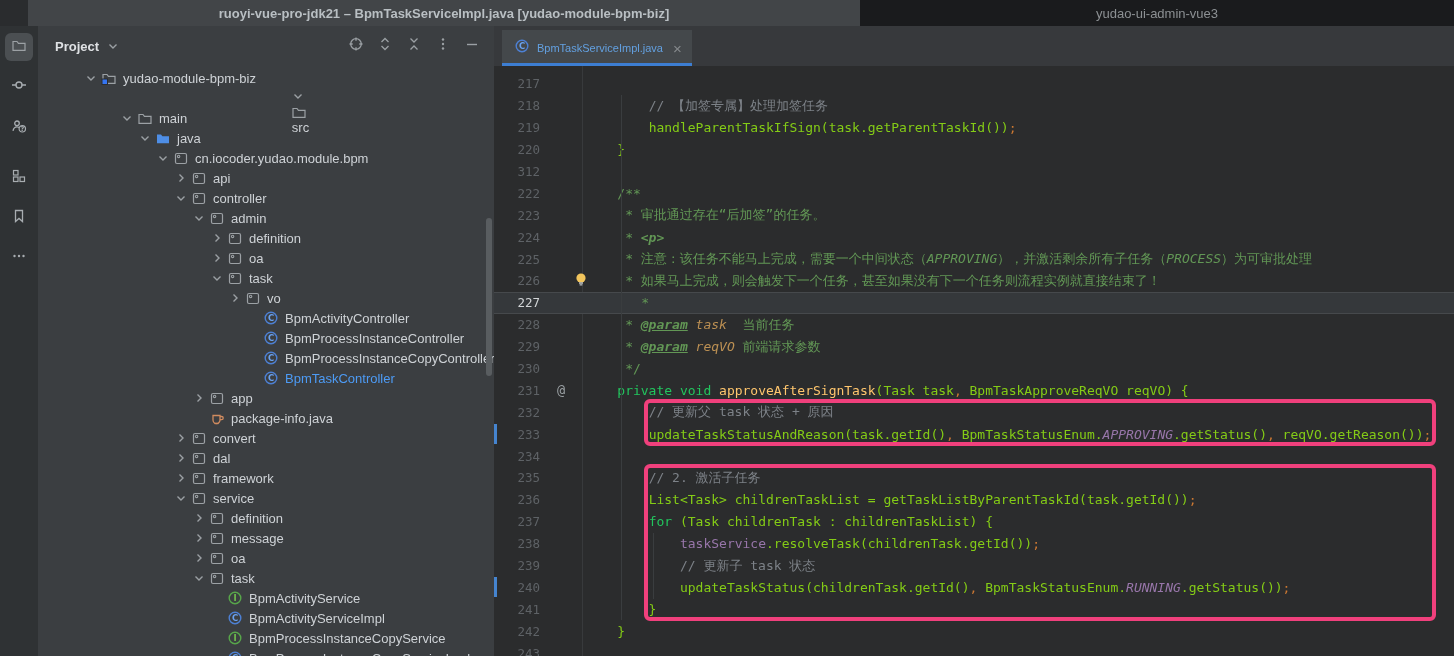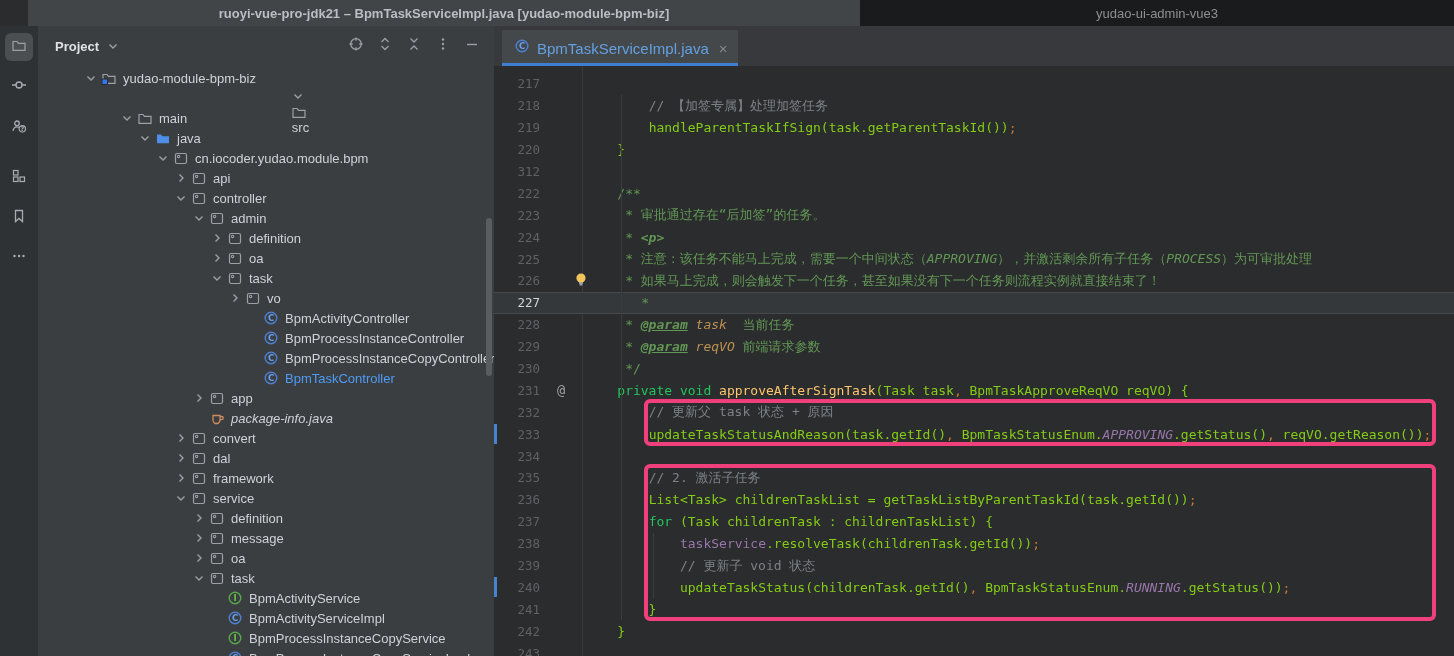--- a/index.html
+++ b/index.html
@@ -39,21 +39,21 @@
   .tree-chev{width:16px;height:16px;flex:none;display:flex;align-items:center;justify-content:center;color:#9ba0a4;}
   .tree-ico{width:16px;height:16px;flex:none;margin-left:2px;display:flex;align-items:center;justify-content:center;}
   .tree-label{margin-left:6px;}
   .tree-row.selected .tree-label{color:#4d9bf5;}
   .pp-scrollthumb{position:absolute;right:2px;top:192px;width:6px;height:158px;background:#595d60;border-radius:3px;}
   
   .editor{flex:1;position:relative;background:#2b2c2d;min-width:0;}
   .tabbar{height:40px;background:#37393c;display:flex;align-items:flex-end;}
   .tab{margin-left:8px;height:36px;display:flex;align-items:center;padding:0 10px 0 12px;background:#44484b;position:relative;}
   .tab::after{content:"";position:absolute;left:0;right:0;bottom:0;height:3px;background:#3d7ed2;}
-  .tab-label{color:#63a0e0;font-size:15px;margin-left:7px;}
+  .tab-label{color:#63a0e0;font-size:11px;margin-left:7px;}
   .tab-close{color:#85898c;font-size:15px;margin-left:10px;line-height:1;}
   .editor-body{position:absolute;top:40px;left:0;right:0;bottom:0;padding-top:7px;overflow:hidden;}
   .gutter-sep{position:absolute;left:88px;top:0;bottom:0;width:1px;background:#383a3c;}
   .code-row{height:21.9px;display:flex;align-items:center;position:relative;
     font-family:"DejaVu Sans Mono","Liberation Mono",monospace;font-size:13px;}
   .code-row.current{background:#35383b;box-shadow:inset 0 1px 0 #46494c,inset 0 -1px 0 #46494c;gap:8px;}
   .code-row.changed::before{content:"";position:absolute;left:0;top:1px;bottom:1px;width:3px;background:#4584cf;z-index:3;}
   .ln{width:46px;flex:none;text-align:right;color:#5e6266;font-size:12.5px;}
   .code-row.current .ln{color:#d2d5d7;}
   .gi{width:42px;flex:none;display:flex;align-items:center;justify-content:center;position:relative;z-index:2;}
@@ -378,21 +378,21 @@
             </svg>
           </span>
           <span class="tree-ico">
             <svg width="16" height="16" viewBox="0 0 16 16" fill="none" xmlns="http://www.w3.org/2000/svg">
               <rect x="2.5" y="3.5" width="11" height="10" rx="1.5" stroke="#9ca1a5" stroke-width="1.2" fill="none"></rect>
               <circle cx="5.6" cy="6.4" r="1.2" stroke="#9ca1a5" stroke-width="1.1" fill="none"></circle>
             </svg>
           </span>
           <span class="tree-label">app</span>
         </div>
-        <div class="tree-row" style="padding-left: 153px; font-style: italic;">
+        <div class="tree-row" style="padding-left: 153px;">
           <span class="tree-chev"></span>
           <span class="tree-ico">
             <svg width="16" height="16" viewBox="0 0 16 16" fill="none" xmlns="http://www.w3.org/2000/svg">
               <path d="M4 5.5h7v4.5a3.5 3.5 0 0 1-7 0z" stroke="#d08b5f" stroke-width="1.3" fill="none"></path>
               <path d="M11 6.5h1.6a1.6 1.6 0 0 1 0 3.2H11" stroke="#d08b5f" stroke-width="1.3" fill="none"></path>
               <path d="M5.5 13.5h4" stroke="#d08b5f" stroke-width="1.3"></path>
             </svg>
           </span>
           <span class="tree-label">package-info.java</span>
         </div>
@@ -679,21 +679,21 @@
           <span class="code"><span class="tk-t">        </span><span class="tk-k">for</span><span class="tk-t"> (Task childrenTask : childrenTaskList) {</span></span>
         </div>
         <div class="code-row">
           <span class="ln">238</span>
           <span class="gi"></span>
           <span class="code"><span class="tk-t">            </span><span class="tk-f">taskService</span><span class="tk-t">.resolveTask(childrenTask.getId())</span><span class="tk-p">;</span></span>
         </div>
         <div class="code-row">
           <span class="ln">239</span>
           <span class="gi"></span>
-          <span class="code"><span class="tk-t">            </span><span class="tk-c">// 更新子 void 状态</span></span>
+          <span class="code"><span class="tk-t">            </span><span class="tk-c">// 更新子 task 状态</span></span>
         </div>
         <div class="code-row changed">
           <span class="ln">240</span>
           <span class="gi"></span>
           <span class="code"><span class="tk-t">            </span><span class="tk-t">updateTaskStatus(childrenTask.getId()</span><span class="tk-p">,</span><span class="tk-t"> BpmTaskStatusEnum.</span><span class="tk-fi">RUNNING</span><span class="tk-t">.getStatus())</span><span class="tk-p">;</span></span>
         </div>
         <div class="code-row">
           <span class="ln">241</span>
           <span class="gi"></span>
           <span class="code"><span class="tk-t">        }</span></span>

